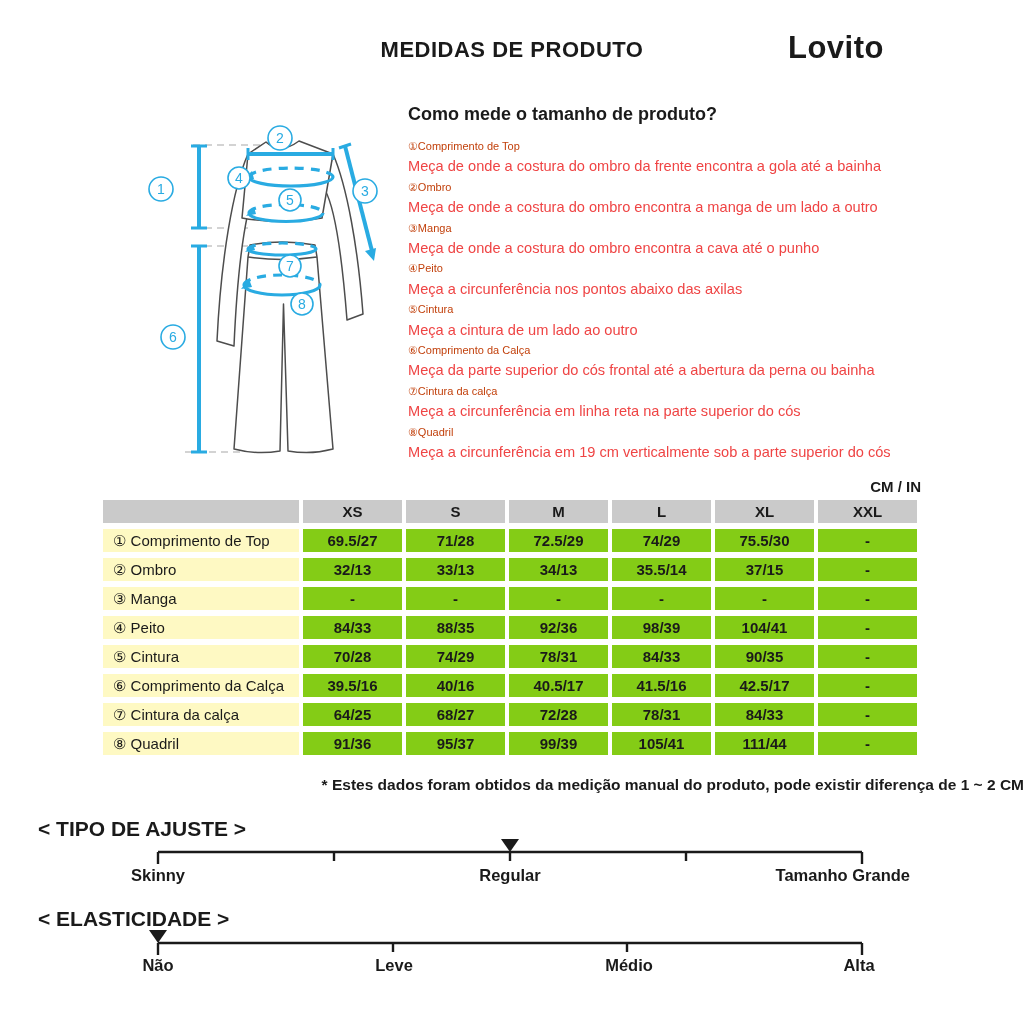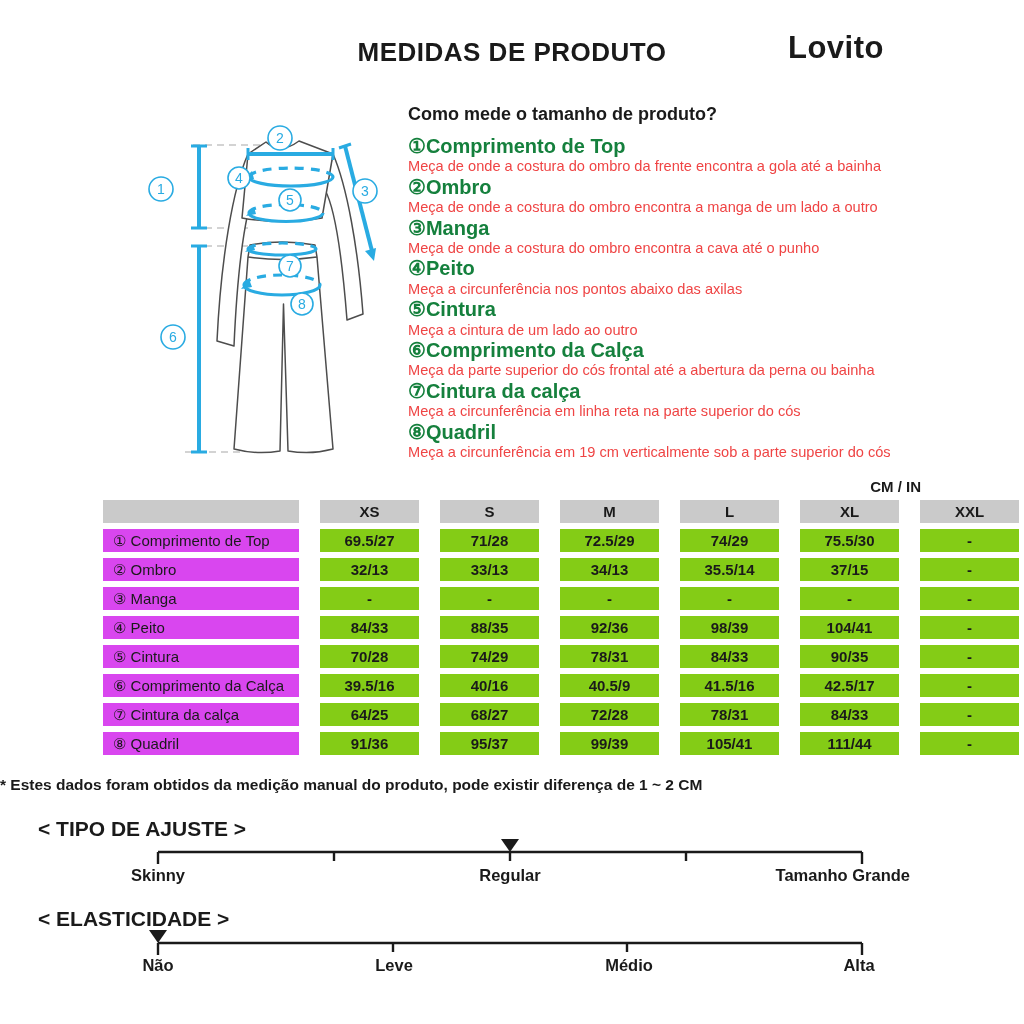--- a/index.html
+++ b/index.html
@@ -2,37 +2,37 @@
 <html><head>
 <meta charset="utf-8">
 <style>
   html,body{margin:0;padding:0;}
   body{
     width:1024px;height:1024px;position:relative;background:#ffffff;
     font-family:"Liberation Sans",sans-serif;color:#1a1a1a;overflow:hidden;
   }
   .abs{position:absolute;}
   
-  .page-title{top:37px;left:0;right:0;text-align:center;font-size:26px;font-weight:bold;letter-spacing:.5px;}
+  .page-title{top:37px;left:0;right:0;text-align:center;font-size:22px;font-weight:bold;letter-spacing:.5px;}
   .brand-logo{top:30px;left:788px;font-size:31px;font-weight:bold;letter-spacing:.5px;}
   
   .howto{left:408px;top:104px;width:560px;}
   .howto h2{margin:0 0 11px 0;font-size:18px;font-weight:bold;}
-  .howto .term{font-size:20px;font-weight:bold;line-height:20.4px;color:#15803d;}
+  .howto .term{font-size:11px;font-weight:normal;line-height:20.4px;color:#c2410c;}
   .howto .desc{font-size:14.6px;line-height:20.4px;color:#ef4444;}
   
   .unit{top:478px;right:103px;font-size:15px;font-weight:bold;}
   
-  .tbl{left:103px;top:500px;display:grid;grid-template-columns:196px repeat(6,99px);gap:6px 21px;}
+  .tbl{left:103px;top:500px;display:grid;grid-template-columns:196px repeat(6,99px);gap:6px 4px;}
   .tbl>div{height:23px;line-height:23px;font-size:15px;}
   .th{background:#cacaca;text-align:center;font-weight:bold;height:24px;line-height:24px;}
-  .tl{background:#d946ef;text-align:left;padding-left:10px;}
+  .tl{background:#fef9c3;text-align:left;padding-left:10px;}
   .td{background:#84cc16;text-align:center;font-weight:bold;}
   
-  .disclaimer{top:776px;left:0;right:0;text-align:left;font-size:15.5px;font-weight:bold;}
+  .disclaimer{top:776px;left:0;right:0;text-align:right;font-size:15.5px;font-weight:bold;}
   
   .scale-heading{left:0;right:0;text-align:left;font-size:21px;font-weight:bold;margin-left:38px;}
   .fit-heading{top:817px;}
   .ela-heading{top:907px;}
   .scale-label{font-size:16.5px;font-weight:bold;white-space:nowrap;}
   .center-x{transform:translateX(-50%);}
   svg{display:block;}
 </style>
 </head>
 <body>
@@ -214,21 +214,21 @@
   <div class="td">70/28</div>
   <div class="td">74/29</div>
   <div class="td">78/31</div>
   <div class="td">84/33</div>
   <div class="td">90/35</div>
   <div class="td">-</div>
 
   <div class="tl">⑥ Comprimento da Calça</div>
   <div class="td">39.5/16</div>
   <div class="td">40/16</div>
-  <div class="td">40.5/9</div>
+  <div class="td">40.5/17</div>
   <div class="td">41.5/16</div>
   <div class="td">42.5/17</div>
   <div class="td">-</div>
 
   <div class="tl">⑦ Cintura da calça</div>
   <div class="td">64/25</div>
   <div class="td">68/27</div>
   <div class="td">72/28</div>
   <div class="td">78/31</div>
   <div class="td">84/33</div>

